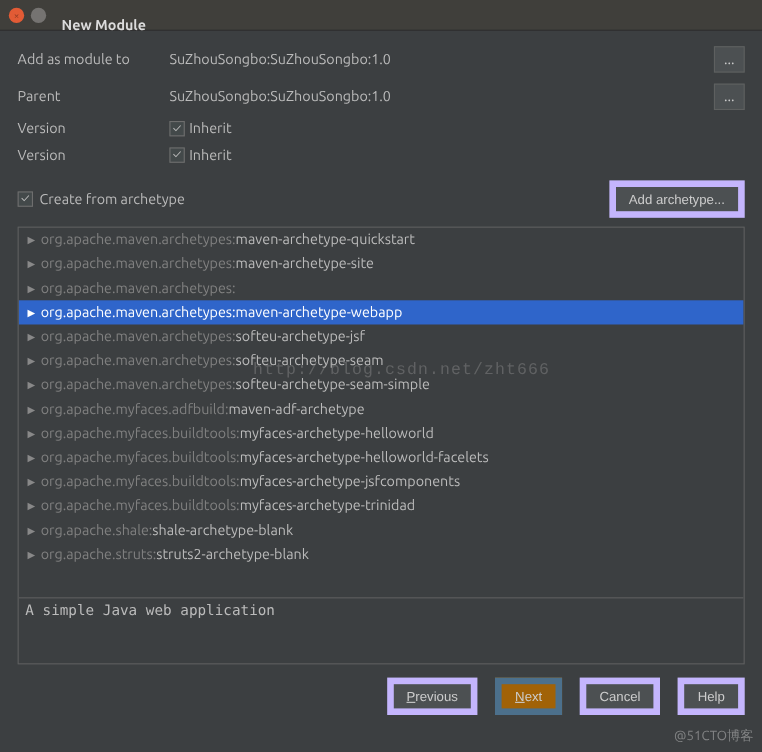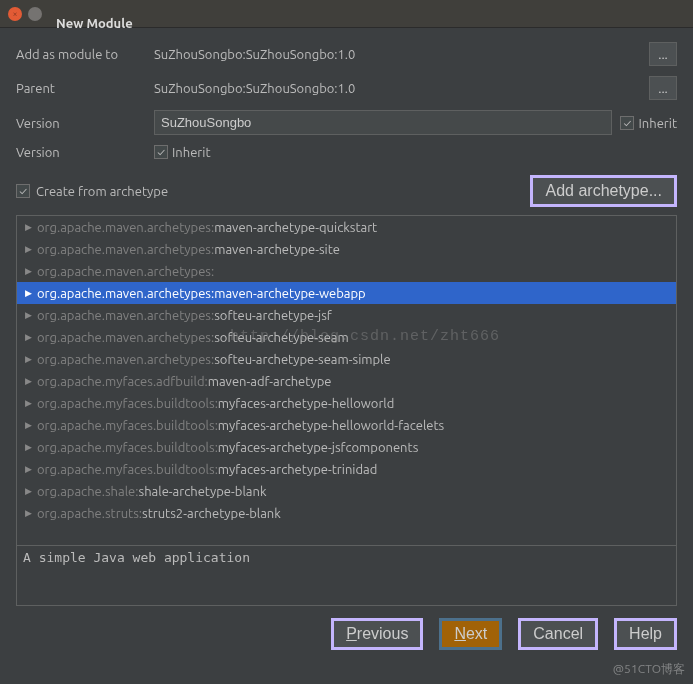--- a/index.html
+++ b/index.html
@@ -95,25 +95,25 @@
       justify-content: space-between;
       margin: 6px 0 8px 0;
     }
     .archetype-check {
       display: flex;
       align-items: center;
       gap: 6px;
     }
     .btn {
       background: #4c5052;
-      border: 3px solid #c4b5fd;
+      border: 6px solid #c4b5fd;
       color: #cccccc;
       padding: 4px 12px;
       cursor: pointer;
-      font-size: 16px;
+      font-size: 12px;
     }
     .btn-primary {
       background: #a16207;
       border-color: #4c708c;
     }
     .tree-container {
       border: 1px solid #5e6060;
       background: #3c3f41;
       flex: 1;
       display: flex;
@@ -200,21 +200,20 @@
   </div>
 
   <div class="form-row">
     <div class="label">Parent</div>
     <div class="value-text">SuZhouSongbo:SuZhouSongbo:1.0</div>
     <div class="browse-btn">...</div>
   </div>
 
   <div class="form-row">
     <div class="label">Version</div>
-    <input class="text-input" value="SuZhouSongbo" style="">
     <label class="inherit">
       <span class="checkbox">✓</span>
       <span>Inherit</span>
     </label>
   </div>
 
 
   <div class="form-row">
     <div class="label">Version</div>
     <label class="inherit">

